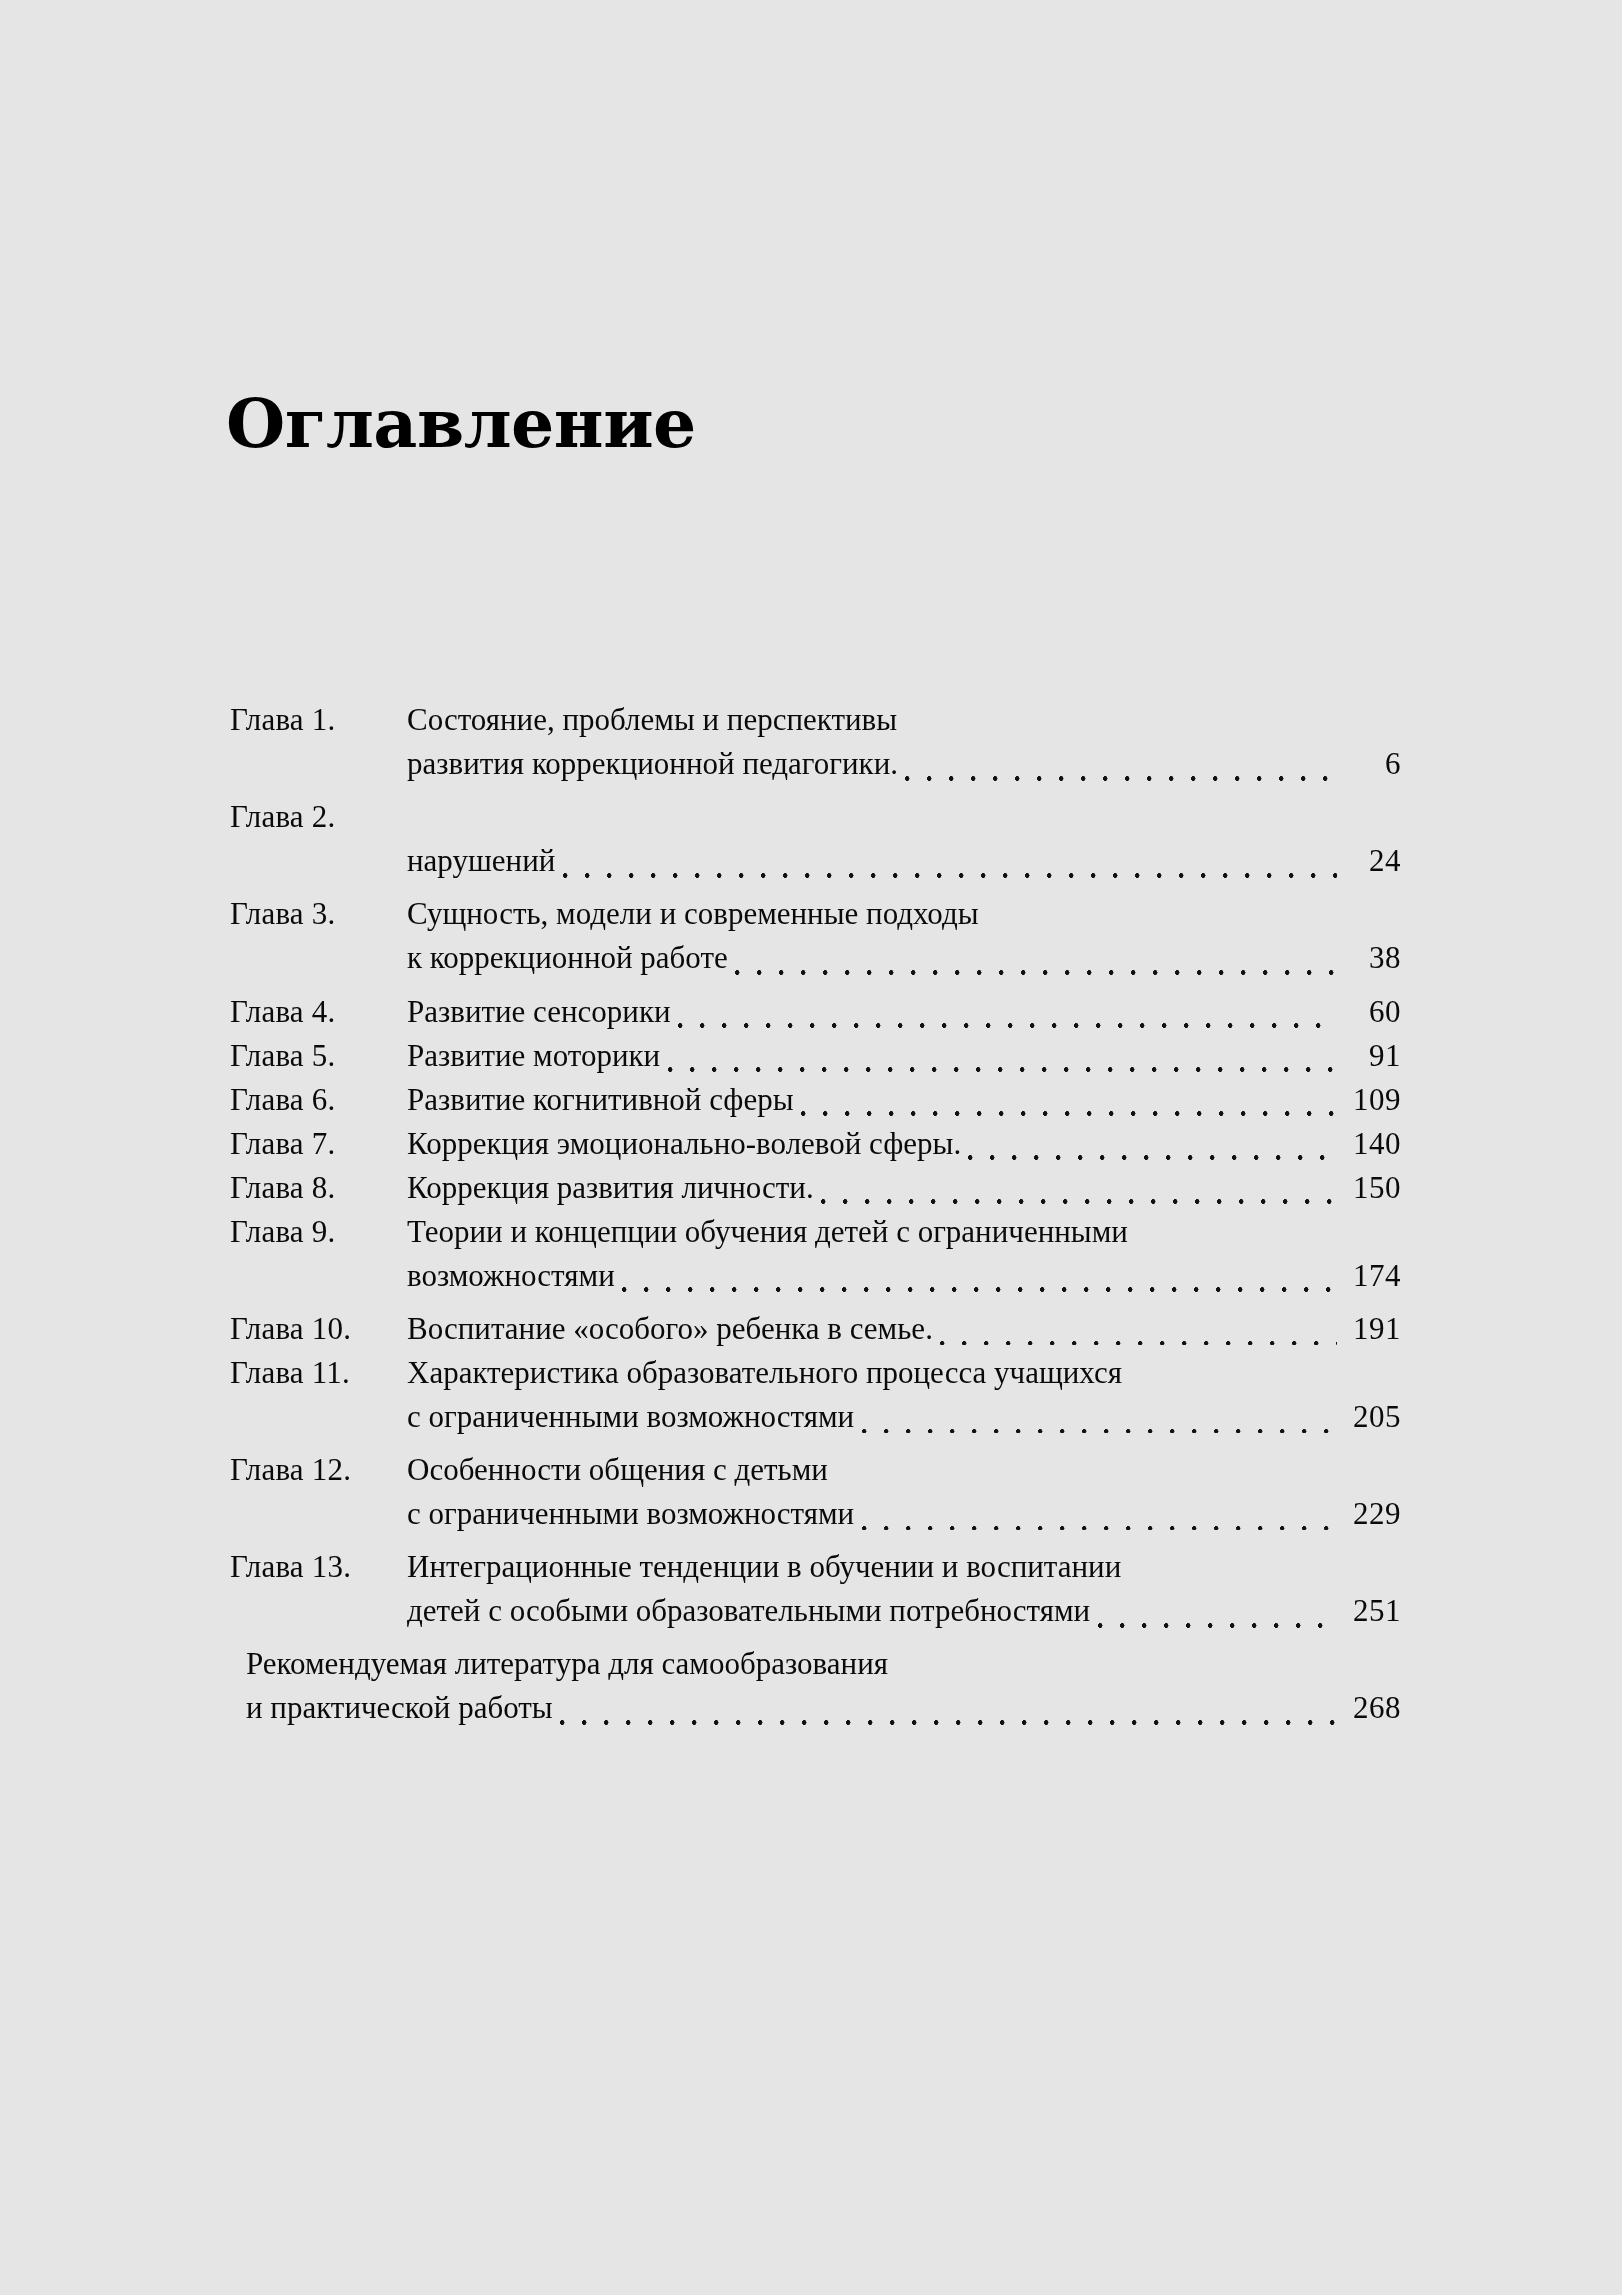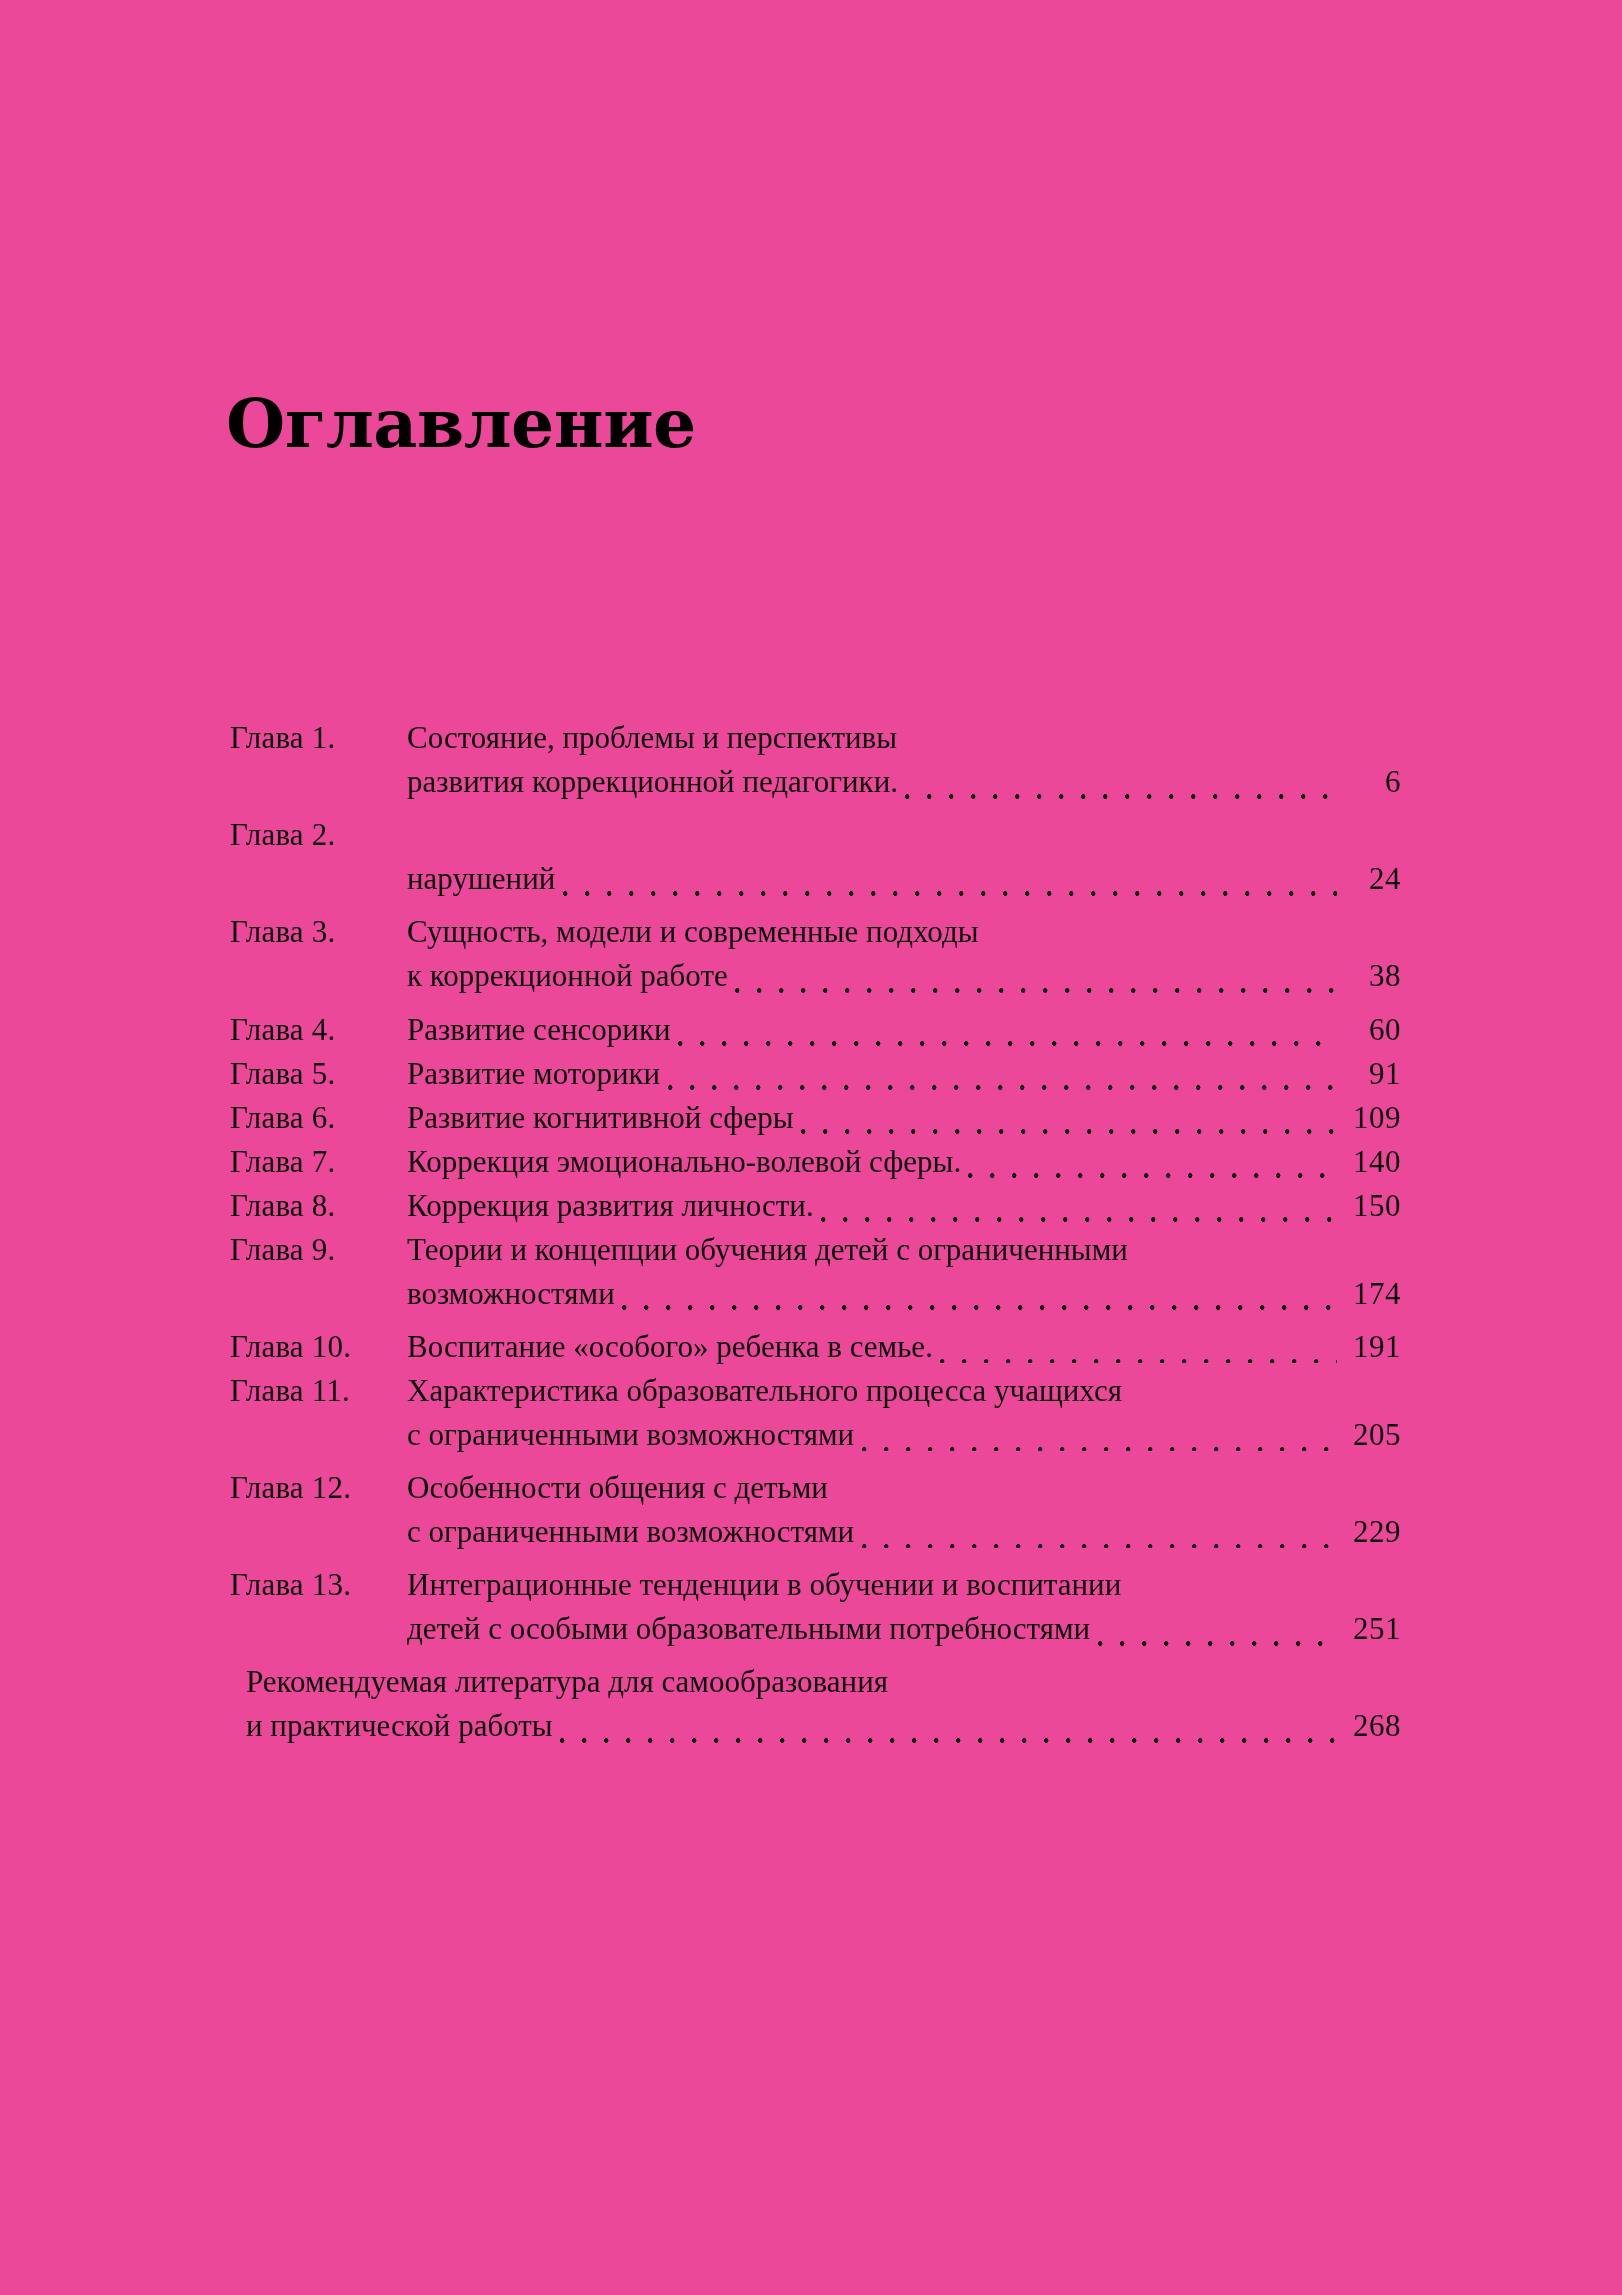--- a/index.html
+++ b/index.html
@@ -14,42 +14,42 @@
     position: relative;
     overflow: hidden;
     font-family: "Liberation Serif", "DejaVu Serif", serif;
     color: #0a0a0a;
     -webkit-font-smoothing: antialiased;
   }
 
   .page {
     position: absolute;
     inset: 0;
-    background: #ec4899;
+    background: #e5e5e5;
   }
 
   
   .toc-title {
     position: absolute;
     left: 226px;
     top: 343px;
     font-family: "DejaVu Serif", "Liberation Serif", serif;
     font-weight: 700;
     font-size: 68px;
     line-height: 1.0;
     letter-spacing: -0.5px;
     color: #000000;
     white-space: nowrap;
   }
 
   
   .toc {
     position: absolute;
     left: 230px;
-    top: 716px;
+    top: 698px;
     width: 1171px;
     font-size: 31px;
     line-height: 44px;
   }
 
   .toc-entry {
     display: block;
     margin-bottom: 0px;
   }
   .toc-entry.gap { margin-bottom: 9.2px; }

